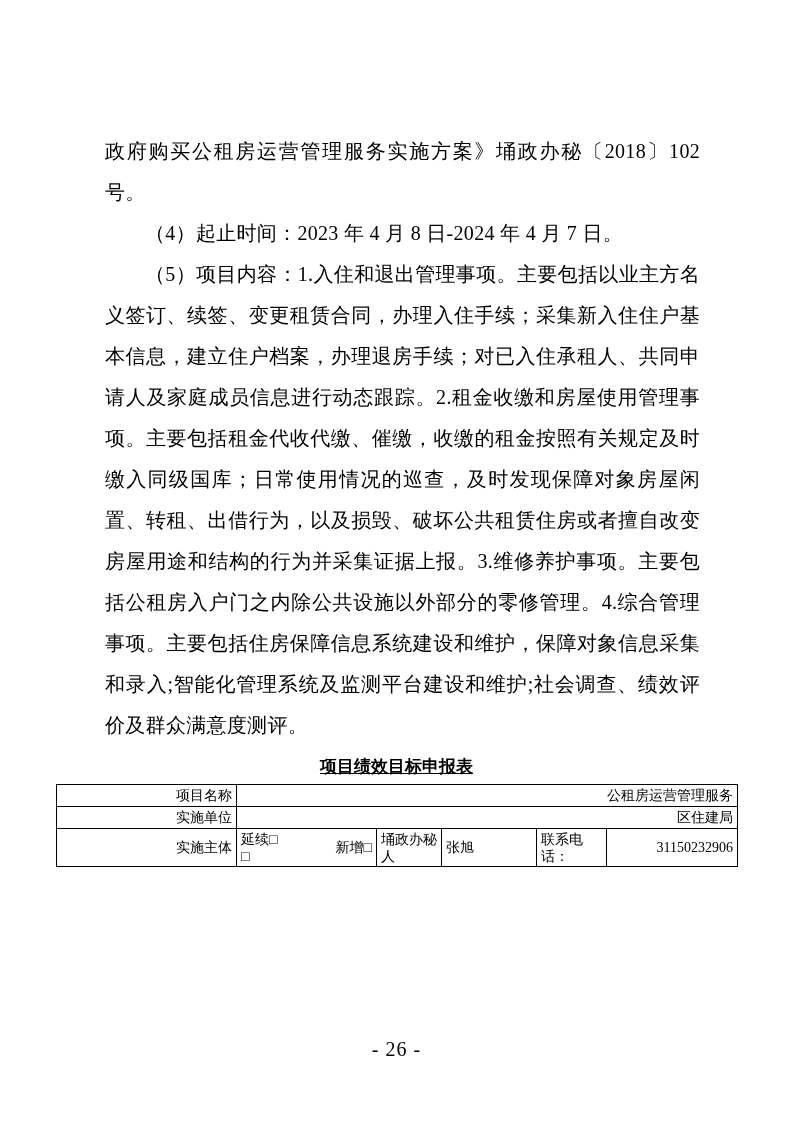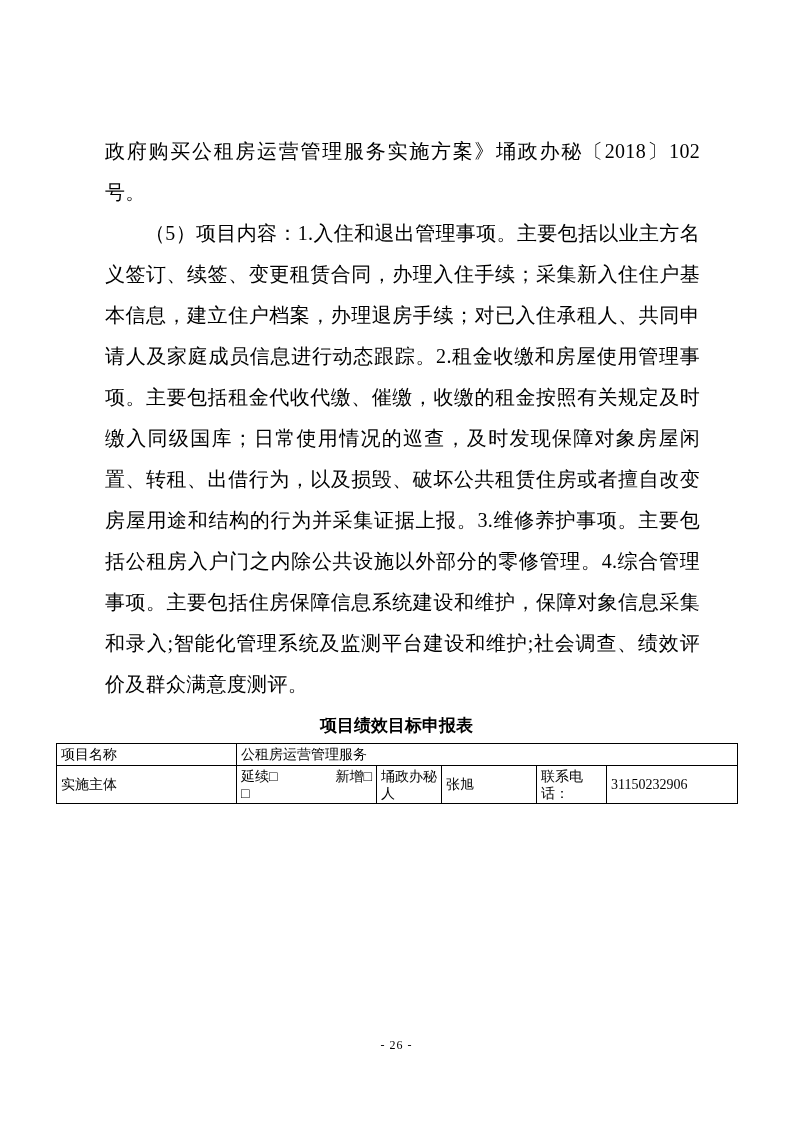--- a/index.html
+++ b/index.html
@@ -24,81 +24,87 @@
     text-align: justify;
     letter-spacing: 0.3px;
   }
   .para.indent { text-indent: 2em; }
   .table-title {
     margin: 9px 0 6px 0;
     font-size: 17px;
     font-weight: bold;
     text-align: center;
     font-family: "Liberation Sans", "DejaVu Sans", sans-serif;
+    text-decoration: underline;
   }
   table.report {
     width: 100%;
     border-collapse: collapse;
     table-layout: fixed;
     font-size: 14px;
     line-height: 17px;
   }
   table.report td {
     border: 1px solid #000;
     padding: 1px 4px;
     height: 22px;
     vertical-align: middle;
     overflow: hidden;
   }
-  table.report .center { text-align: left; }
+  table.report .center { text-align: right; }
   table.report tr.row3 td { height: 38px; }
   .pre { white-space: pre-line; }
   .options-wrap {
     display: flex;
     justify-content: space-between;
-    align-items: flex-start;
+    align-items: center;
     width: 100%;
   }
   td.vtop { vertical-align: top; }
   .footer {
     position: absolute;
     top: 1038px;
     left: 0;
     width: 100%;
     text-align: center;
-    font-size: 12px;
+    font-size: 20px;
     letter-spacing: 1px;
   }
 </style>
 </head>
 <body>
 
 <div class="page">
 
   <div class="text-block">
     <p class="para">政府购买公租房运营管理服务实施方案》埇政办秘〔2018〕102号。</p>
+    <p class="para indent">（4）起止时间：2023 年 4 月 8 日-2024 年 4 月 7 日。</p>
     <p class="para indent">（5）项目内容：1.入住和退出管理事项。主要包括以业主方名义签订、续签、变更租赁合同，办理入住手续；采集新入住住户基本信息，建立住户档案，办理退房手续；对已入住承租人、共同申请人及家庭成员信息进行动态跟踪。2.租金收缴和房屋使用管理事项。主要包括租金代收代缴、催缴，收缴的租金按照有关规定及时缴入同级国库；日常使用情况的巡查，及时发现保障对象房屋闲置、转租、出借行为，以及损毁、破坏公共租赁住房或者擅自改变房屋用途和结构的行为并采集证据上报。3.维修养护事项。主要包括公租房入户门之内除公共设施以外部分的零修管理。4.综合管理事项。主要包括住房保障信息系统建设和维护，保障对象信息采集和录入;智能化管理系统及监测平台建设和维护;社会调查、绩效评价及群众满意度测评。</p>
   </div>
 
   <div class="table-title">项目绩效目标申报表</div>
 
   <table class="report">
     <colgroup>
       <col style="width:180px">
       <col style="width:85px">
       <col style="width:55px">
       <col style="width:65px">
       <col style="width:95px">
       <col style="width:70px">
       <col style="width:131px">
     </colgroup>
     <tbody>
         <tr>
       <td class="center">项目名称</td>
       <td class="center" colspan="6">公租房运营管理服务</td>
+    </tr>
+    <tr>
+      <td class="center">实施单位</td>
+      <td class="center" colspan="6">区住建局</td>
     </tr>
     <tr class="row3">
       <td class="center">实施主体</td>
       <td class="vtop" colspan="2">
         <div class="options-wrap">
           <span class="pre">延续□
 □</span>
           <span>新增□</span>
         </div>
       </td>

